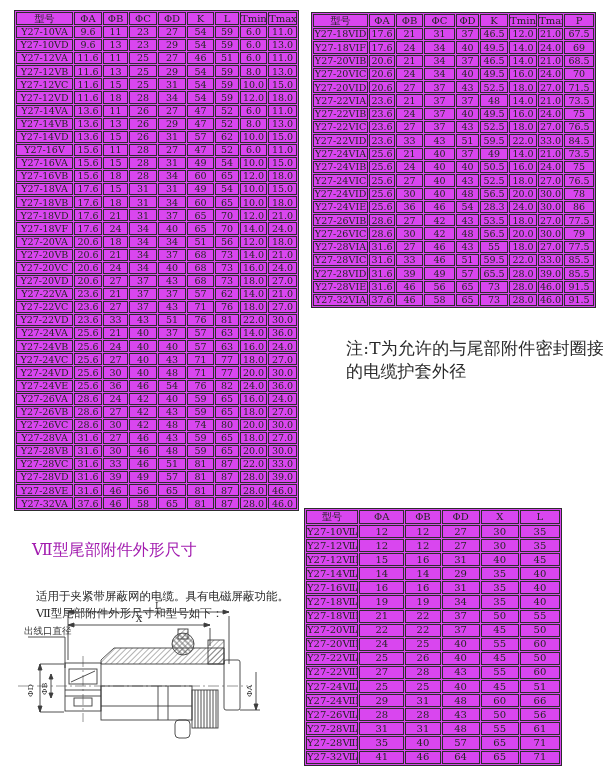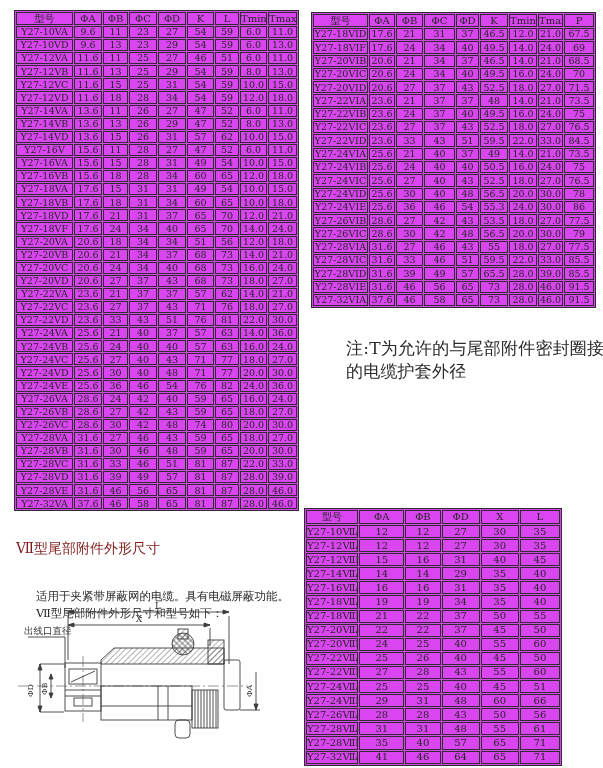--- a/index.html
+++ b/index.html
@@ -26,21 +26,21 @@
   #right-table th{height:11px;}
   #right-table td{height:10.3px;}
   #bottom-table{left:304px;top:508px;width:258px;}
   #bottom-table th{height:12px;}
   #bottom-table td{height:11.1px;font-size:10px;}
   .note{
     position:absolute;left:305px;top:337px;width:295px;
     font-size:17px;letter-spacing:0.2px;color:#2a2a2a;margin-left:41px;
   }
   .section-heading{
-    position:absolute;left:16px;top:540px;font-size:14px;color:#7f1d1d;
+    position:absolute;left:32px;top:540px;font-size:16px;color:#a21caf;
   }
   .section-para{
     position:absolute;left:36px;top:564px;width:260px;
     font-size:11.5px;line-height:17px;color:#2a2a2a;margin-top:24px;
   }
   .drawing-wrap{position:absolute;left:8px;top:602px;width:292px;height:164px;}
   svg text{font-family:"DejaVu Serif","DejaVu Sans",serif;fill:#333;}
 </style>
 </head>
 <body>
@@ -649,21 +649,21 @@
         <td>20.0</td>
         <td>30.0</td>
         <td>78</td>
       </tr>
       <tr>
         <td>Y27-24VIE</td>
         <td>25.6</td>
         <td>36</td>
         <td>46</td>
         <td>54</td>
-        <td>55.3</td>
+        <td>28.3</td>
         <td>24.0</td>
         <td>30.0</td>
         <td>86</td>
       </tr>
       <tr>
         <td>Y27-26VIB</td>
         <td>28.6</td>
         <td>27</td>
         <td>42</td>
         <td>43</td>

